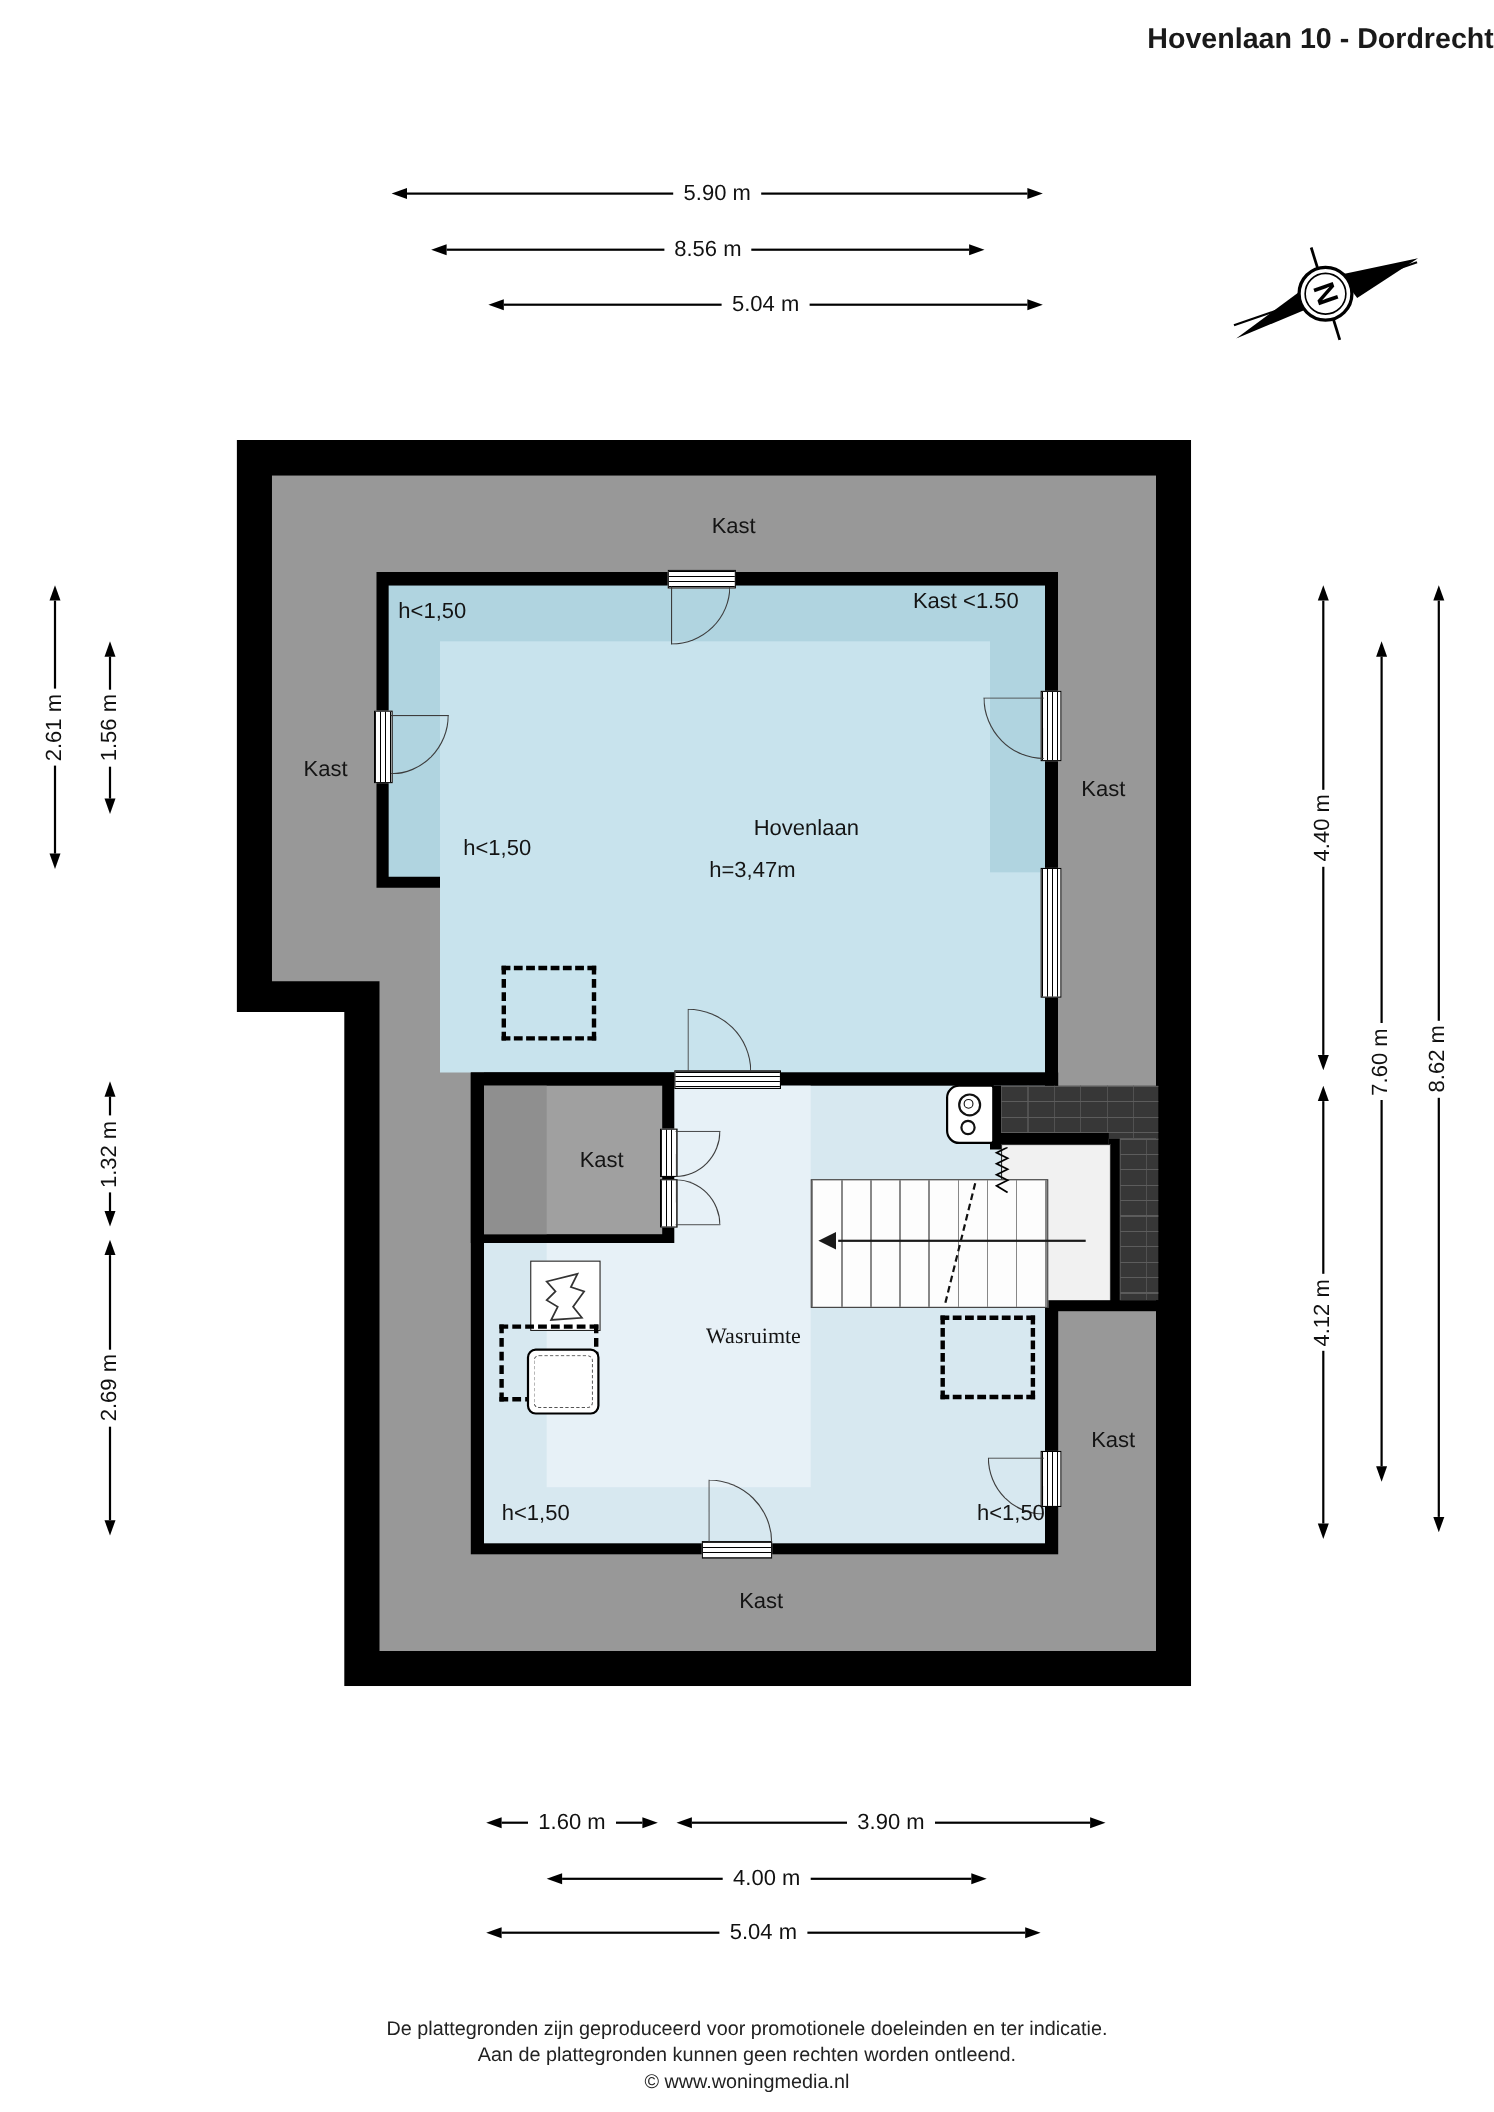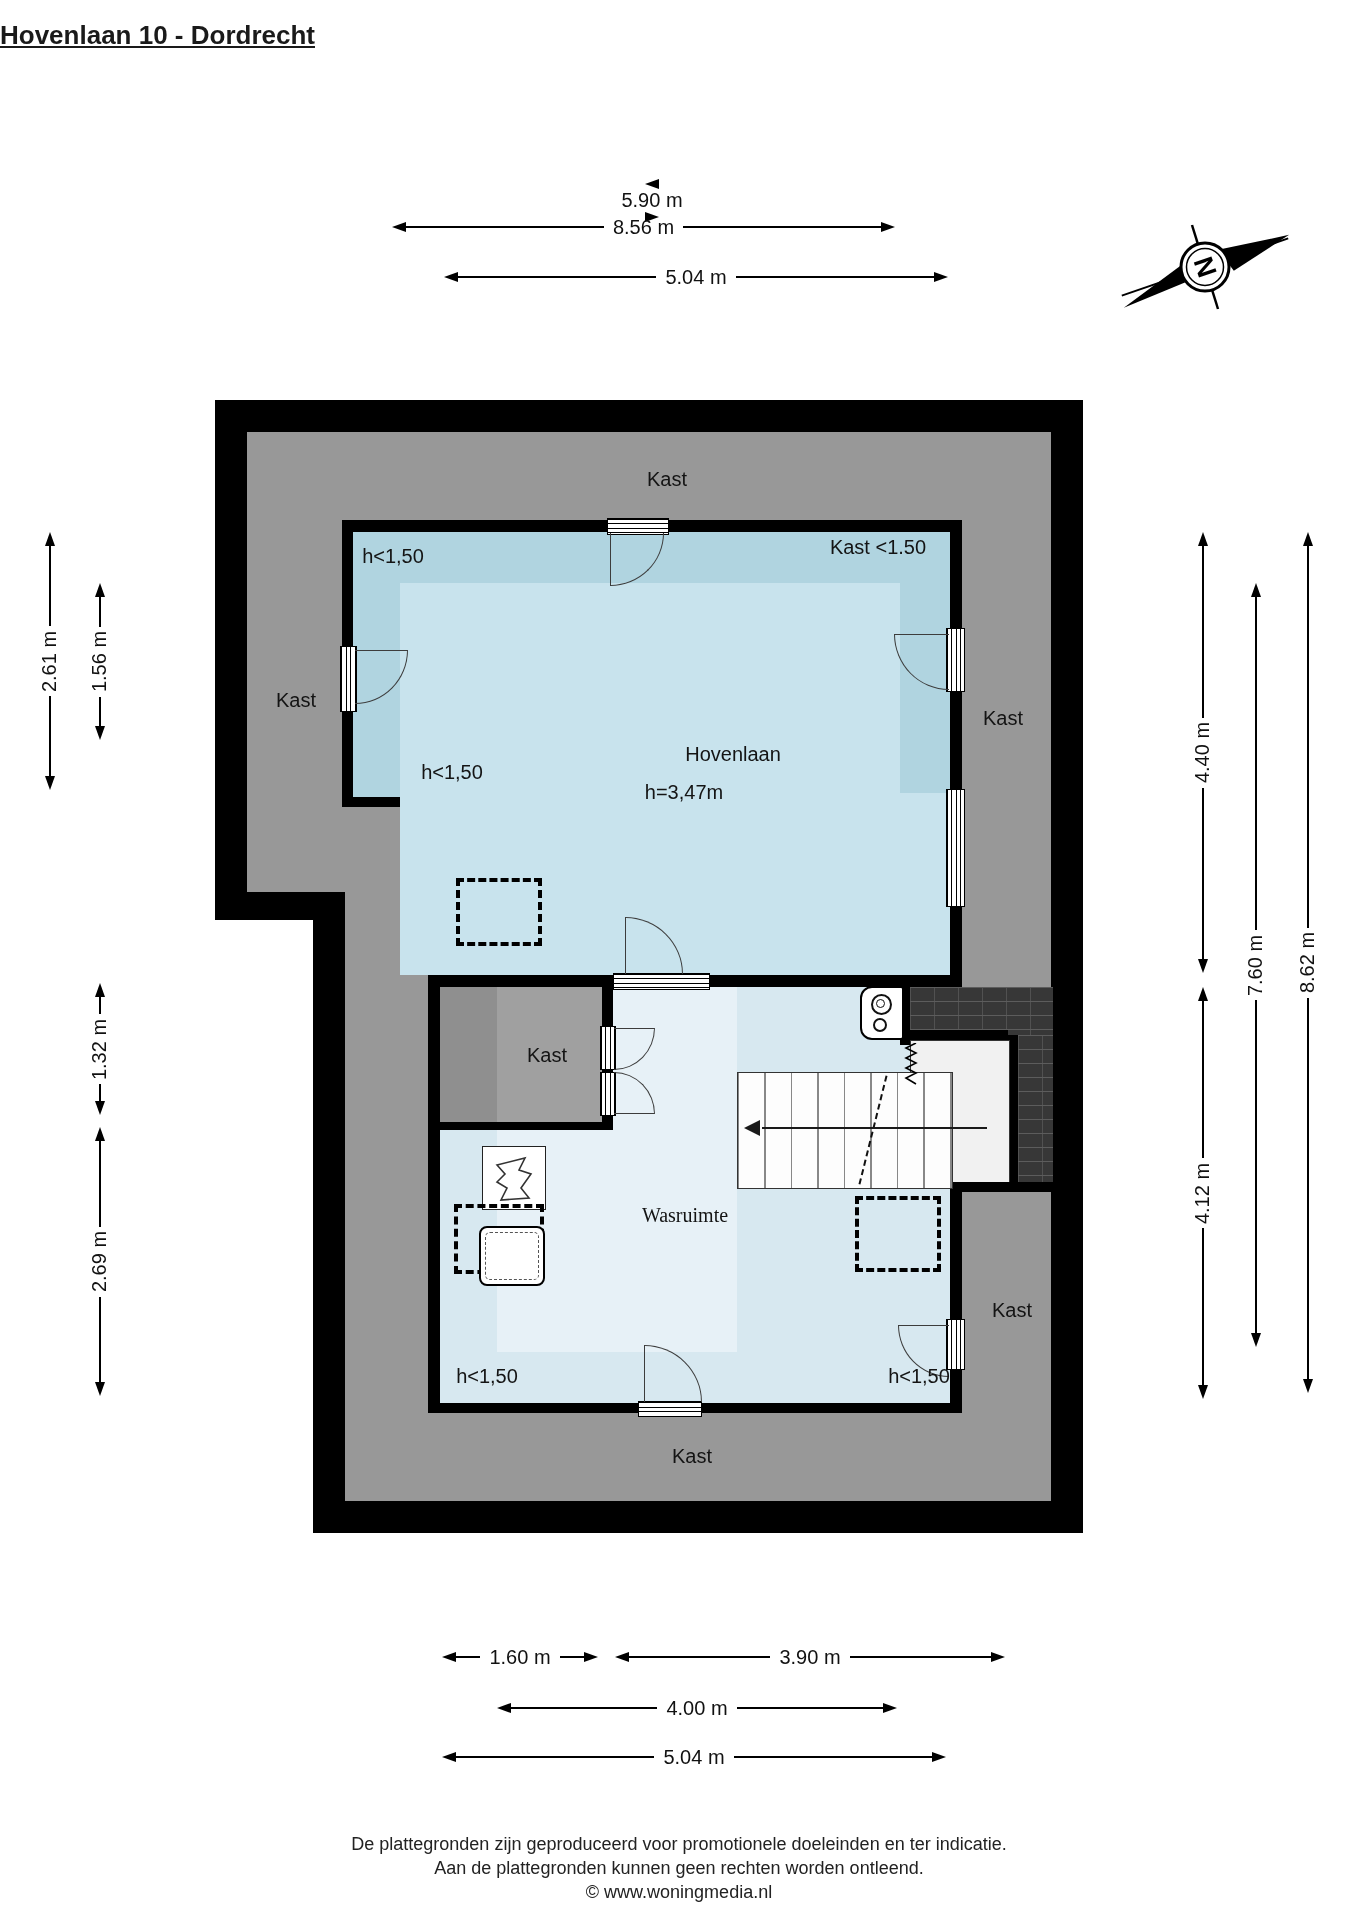--- a/index.html
+++ b/index.html
@@ -1,21 +1,21 @@
 <!DOCTYPE html>
 <html style="--wall: #000000; --closet-gray: #989898; --closet-gray-light: #a0a0a0; --closet-gray-dark: #8f8f8f; --bedroom-fill: #b0d4e0; --bedroom-fill-light: #c8e3ed; --laundry-fill: #d7e8f0; --laundry-fill-light: #e7f1f7; --landing-fill: #f1f1f1; --tile-dark: #373737;"><head>
 <meta charset="utf-8">
 <style>
   html,body{margin:0;padding:0;background:#fff;}
   .canvas{position:relative;width:1358px;height:1920px;background:#fff;overflow:hidden;
           font-family:"Liberation Sans","DejaVu Sans",sans-serif;color:#111;}
   .abs{position:absolute;}
   
-  .title{position:absolute;top:18px;left:0;right:0;text-align:left;font-weight:bold;
-         font-size:26px;line-height:35px;color:#1a1a1a;text-decoration:underline;}
+  .title{position:absolute;top:18px;left:0;right:0;text-align:right;font-weight:bold;
+         font-size:26px;line-height:35px;color:#1a1a1a;}
   .plabel{position:absolute;transform:translate(-50%,-50%);white-space:nowrap;
           font-size:20px;color:#141414;}
   .footer{position:absolute;top:1832px;left:0;right:0;text-align:center;
           font-size:18px;line-height:24px;color:#222;}
   
   .dimh{position:absolute;display:flex;align-items:center;height:20px;}
   .dimv{position:absolute;display:flex;flex-direction:column;align-items:center;width:20px;}
   .dl-h{flex:1;height:1.4px;background:#000;}
   .dl-v{flex:1;width:1.4px;background:#000;}
   .dlab{padding:0 9px;font-size:20px;white-space:nowrap;color:#111;}
@@ -161,21 +161,21 @@
 
   <div class="plabel" style="left:393px;top:556px;">h&lt;1,50</div>
   <div class="plabel" style="left:452px;top:772px;">h&lt;1,50</div>
   <div class="plabel" style="left:487px;top:1376px;">h&lt;1,50</div>
   <div class="plabel" style="left:919px;top:1376px;">h&lt;1,50</div>
 
   <div class="plabel" style="left:733px;top:754px;">Hovenlaan</div>
   <div class="plabel" style="left:684px;top:792px;">h=3,47m</div>
   <div class="plabel" style="left:685px;top:1215px;font-family:Liberation Serif, serif;">Wasruimte</div>
 
-  <div class="dimh" style="left:356px;top:179px;width:592px;flex-direction:column;">
+  <div class="dimh" style="left:356px;top:166px;width:592px;">
     <span class="tl"></span>
       <span class="dl-h"></span>
     <span class="dlab">5.90 m</span>
     <span class="dl-h"></span>
       <span class="tr"></span>
   </div>
   <div class="dimh" style="left:392px;top:217px;width:503px;">
     <span class="tl"></span>
       <span class="dl-h"></span>
     <span class="dlab">8.56 m</span>

